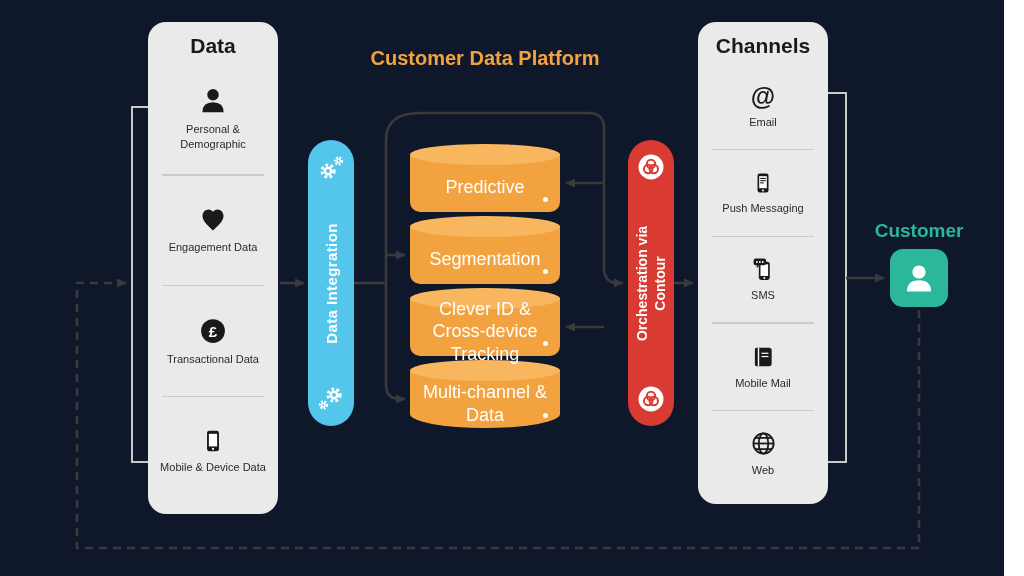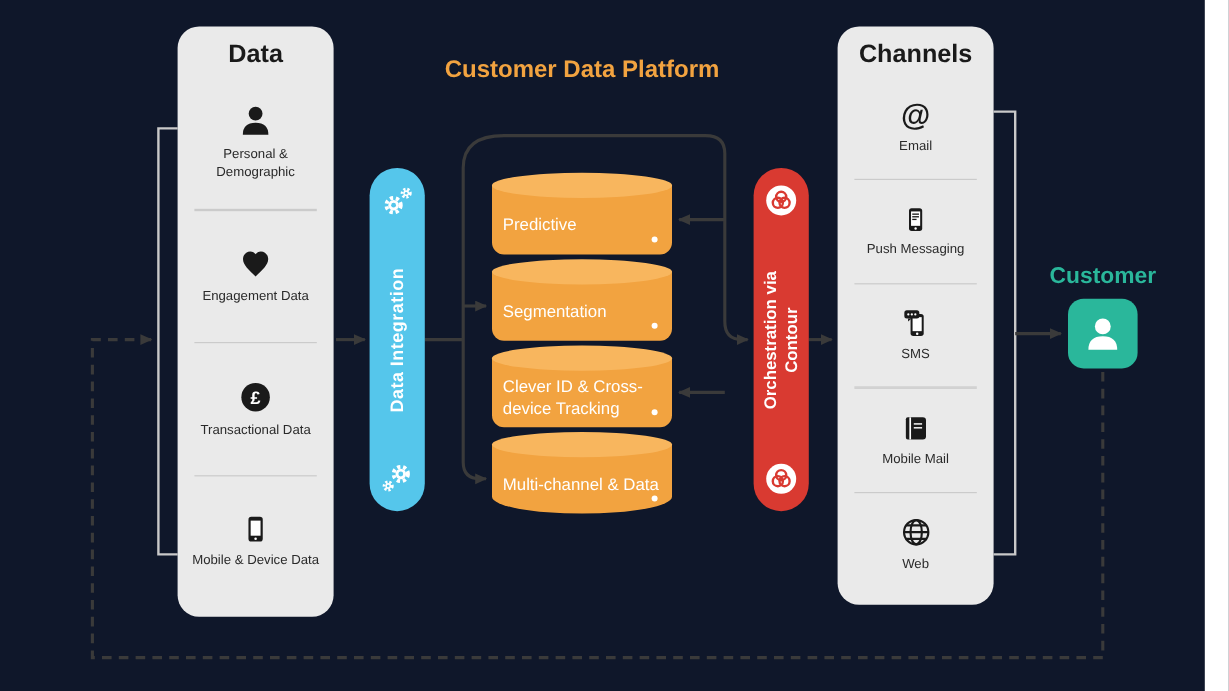--- a/index.html
+++ b/index.html
@@ -33,21 +33,21 @@
   .vlabel-wrap{flex:1;display:flex;align-items:center;justify-content:center;overflow:visible;}
   .vlabel{transform:rotate(-90deg);white-space:nowrap;color:#fff;font-weight:bold;font-size:15px;letter-spacing:.4px;}
   .vlabel2{transform:rotate(-90deg);width:132px;text-align:center;color:#fff;font-weight:bold;font-size:14px;line-height:1.25;}
 
   .cdp-title{position:absolute;left:370px;top:45px;width:230px;text-align:center;color:var(--orange);font-size:20px;font-weight:bold;line-height:1.3;}
   .cylinders{position:absolute;left:410px;top:140px;width:150px;}
   .cyl{position:relative;width:150px;height:58px;background:var(--orange);margin-top:14px;border-radius:0 0 10px 10px;display:flex;align-items:center;justify-content:center;padding-top:9px;}
   .cyl:last-child{border-radius:0 0 50% 50% / 0 0 14px 14px;}
   .cyl::before{content:'';position:absolute;top:-10px;left:0;right:0;height:21px;background:var(--orange_light);border-radius:50%;}
   .cyl::after{content:'';position:absolute;right:12px;bottom:10px;width:5px;height:5px;border-radius:50%;background:#fff;}
-  .cyl-label{position:relative;z-index:2;color:#fff;font-size:14px;line-height:1.25;width:132px;}
+  .cyl-label{position:relative;z-index:2;color:#fff;font-size:18px;line-height:1.25;text-align:center;width:132px;}
 
   .customer-label{position:absolute;left:869px;top:220px;width:100px;text-align:center;color:var(--teal);font-size:19px;font-weight:bold;}
   .customer-box{position:absolute;left:890px;top:249px;width:58px;height:58px;background:var(--teal);border-radius:13px;display:flex;align-items:center;justify-content:center;}
 </style>
 </head>
 <body>
 
 <div class="canvas">
 
   <svg class="overlay" width="1024" height="576" viewBox="0 0 1024 576">

